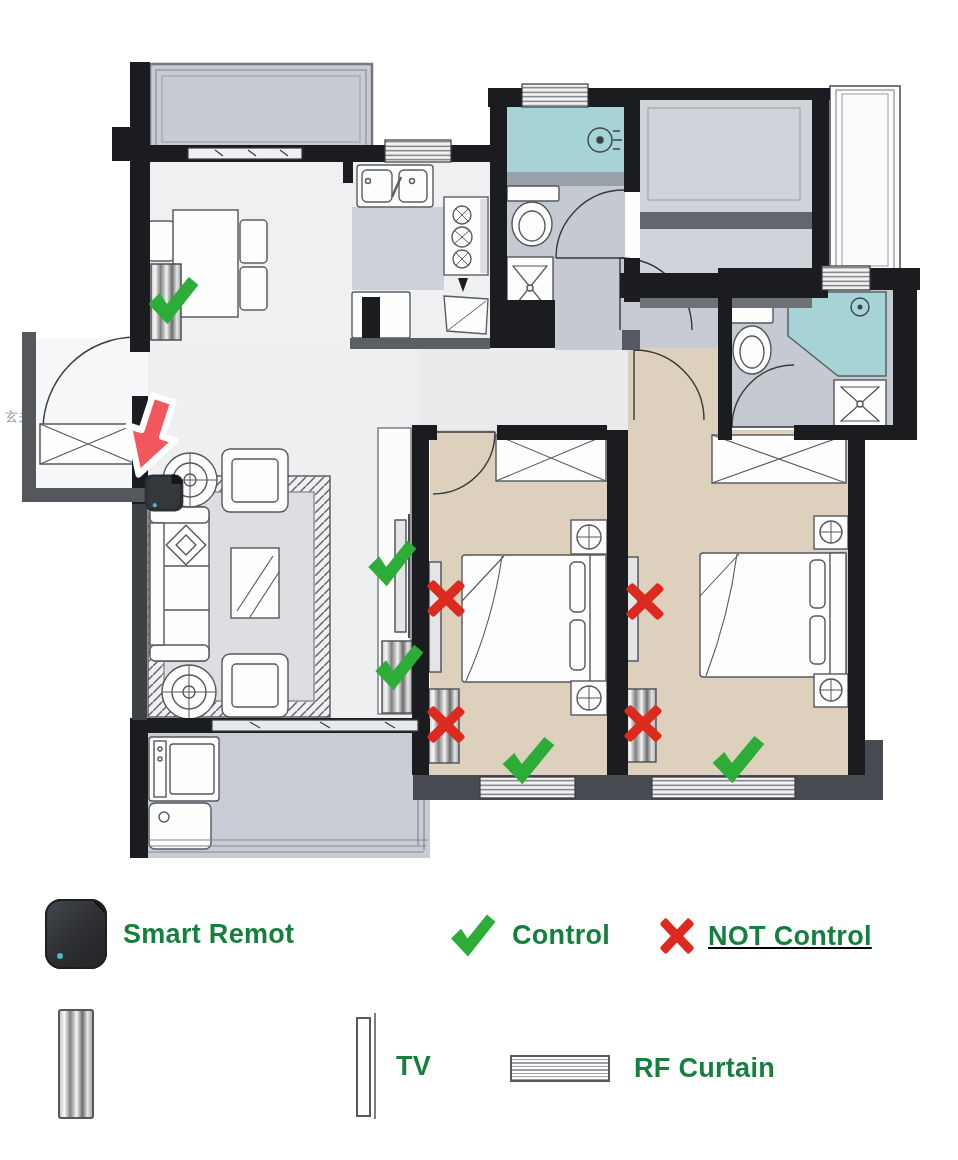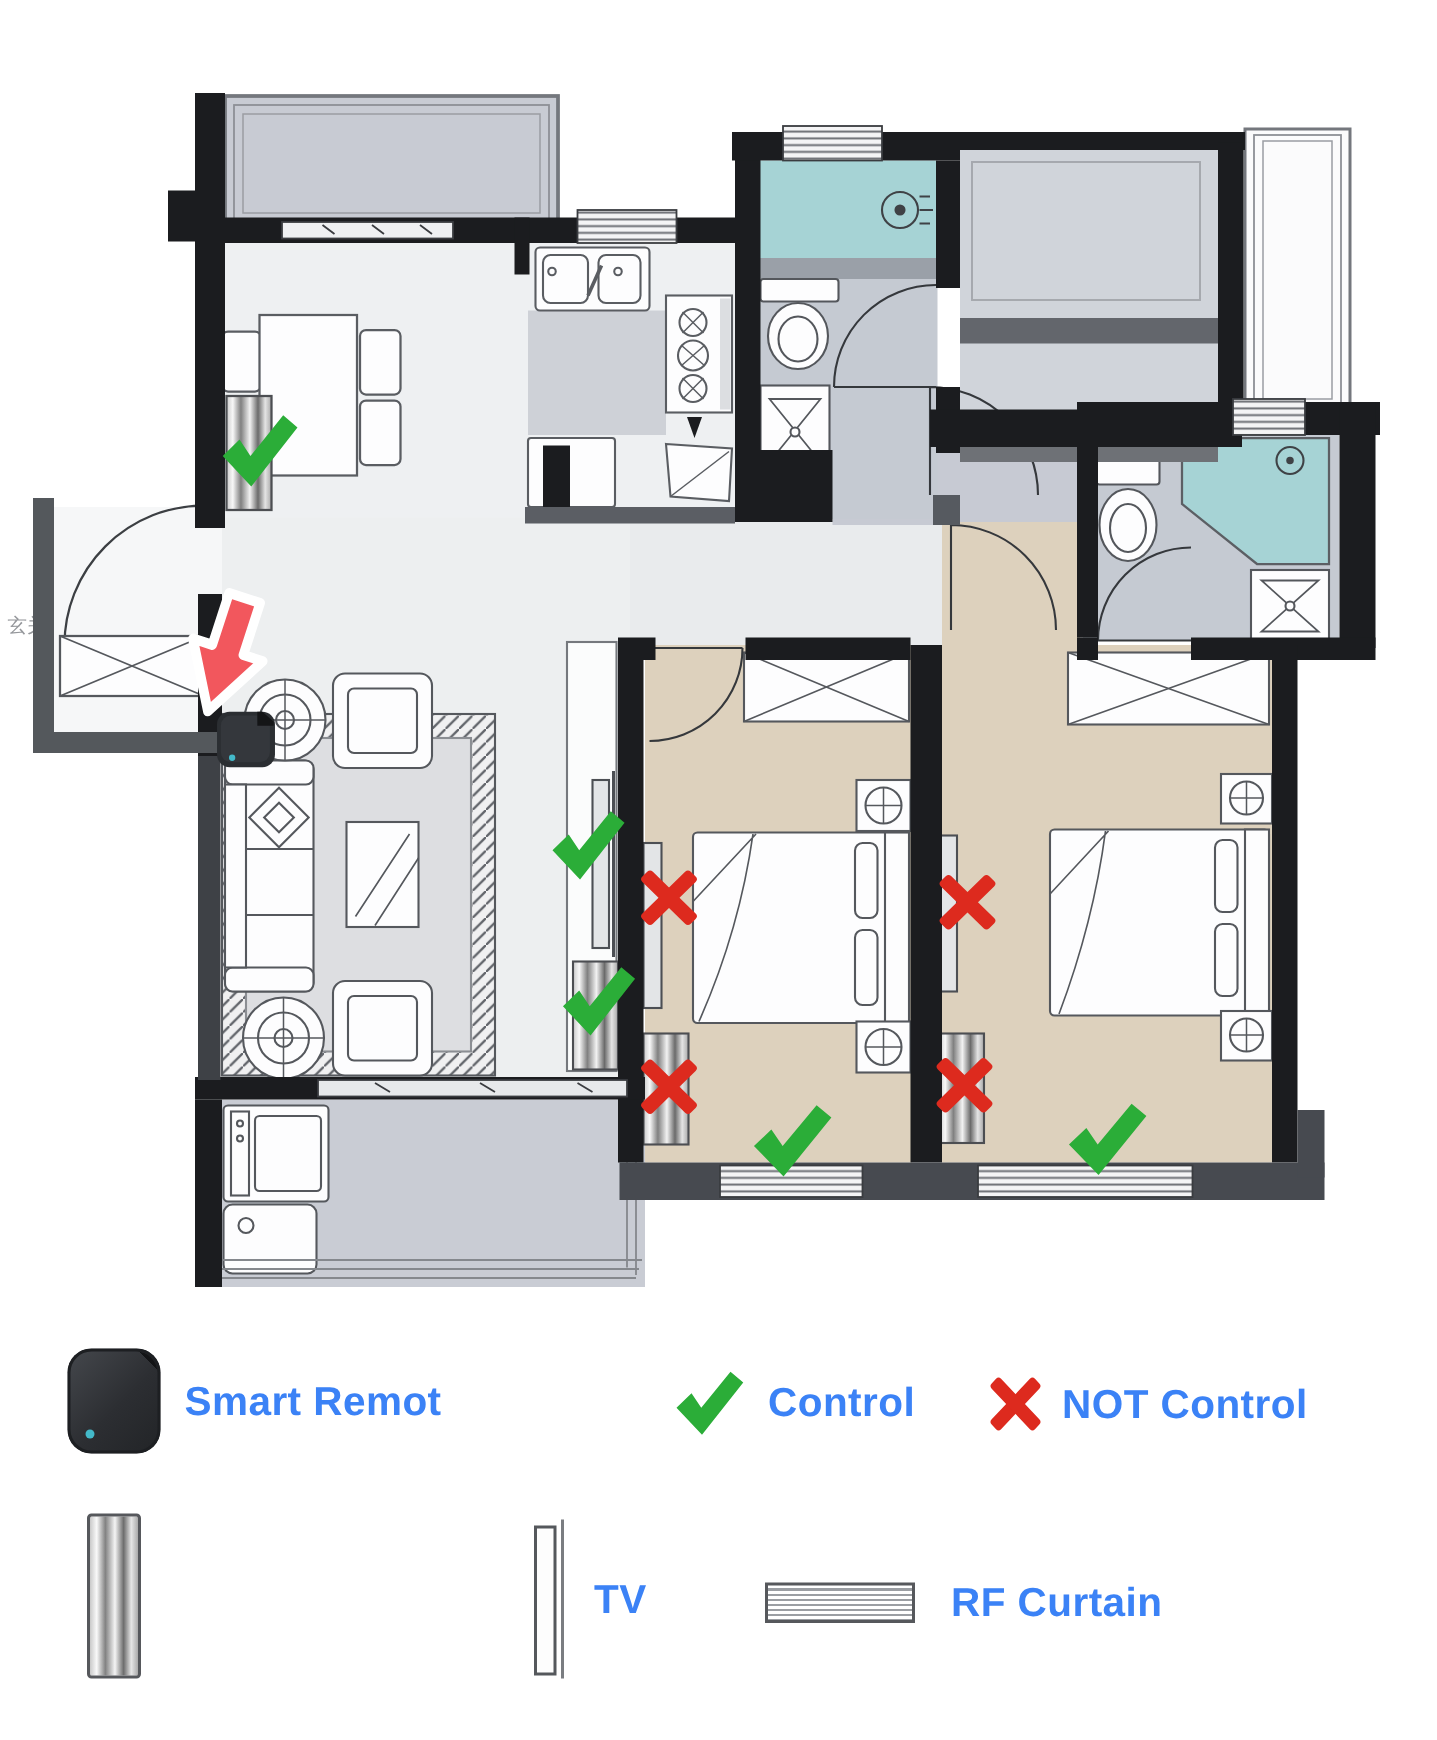--- a/index.html
+++ b/index.html
@@ -2,39 +2,39 @@
 <html><head>
 <meta charset="utf-8">
 <style>
   html,body{margin:0;padding:0;background:#fff;}
   body{width:958px;height:1160px;position:relative;font-family:"Liberation Sans",sans-serif;overflow:hidden;}
   .plan{position:absolute;left:0;top:0;}
   .annotation-layer{position:absolute;left:0;top:0;width:958px;height:880px;}
   .mark{position:absolute;pointer-events:none;}
   .mark svg{width:100%;height:100%;display:block;overflow:visible;}
   .legend-item{position:absolute;display:flex;align-items:center;}
-  .legend-label{font-weight:bold;color:#3b82f6;font-size:27px;letter-spacing:.3px;white-space:nowrap;}
+  .legend-label{font-weight:bold;color:#15803d;font-size:27px;letter-spacing:.3px;white-space:nowrap;}
   
   .ic-remote{width:62px;height:70px;border-radius:16px;position:relative;margin-right:16px;
     background:linear-gradient(135deg,#45484d 0%,#2c2e32 55%,#222427 100%);box-shadow:inset 0 0 0 2px #1d1f22;}
   .ic-remote:before{content:"";position:absolute;right:2px;top:2px;width:16px;height:14px;
     background:linear-gradient(225deg,#131416 40%,transparent 41%);border-top-right-radius:14px;}
   .ic-remote:after{content:"";position:absolute;left:12px;bottom:10px;width:6px;height:6px;border-radius:50%;background:#43b9c9;}
   .ic-check{width:50px;height:46px;margin-right:15px;color:#2bad38;}
   .ic-cross{width:34px;height:36px;margin-right:14px;color:#dd2a1e;}
   .ic-ac{width:32px;height:106px;margin-right:25px;border:2px solid #56585c;border-radius:3px;
     background:linear-gradient(90deg,#c9c9c9 0%,#f9f9f9 14%,#828282 32%,#f4f4f4 52%,#6d6d6d 70%,#e6e6e6 86%,#aaaaaa 100%);}
   .ic-tv{width:22px;height:106px;margin-right:18px;position:relative;}
   .ic-tv .panel{position:absolute;left:0;top:4px;width:11px;height:96px;background:#fdfdfd;border:2px solid #55585c;}
   .ic-tv .wallline{position:absolute;right:2px;top:0;width:2px;height:106px;background:#7a7d81;}
   .ic-curtain{width:96px;height:23px;margin-right:24px;border:2px solid #56585c;
     background:repeating-linear-gradient(180deg,#ffffff 0 2px,#9b9ea3 2px 3.4px);}
   .li-remote{left:45px;top:898px;height:72px;}
   .li-control{left:447px;top:912px;height:46px;justify-content:center;}
-  .li-notcontrol{left:660px;top:917px;height:38px;}
+  .li-notcontrol{left:660px;top:917px;height:38px;text-decoration:underline;}
   .li-ac{left:58px;top:1010px;height:108px;}
   .li-tv{left:356px;top:1012px;height:108px;}
   .li-curtain{left:510px;top:1056px;height:24px;text-align:center;}
 </style>
 </head>
 <body>
 
 <svg class="plan" width="958" height="880" viewBox="0 0 958 880">
   <defs>
     <linearGradient id="acG" x1="0" y1="0" x2="1" y2="0">

